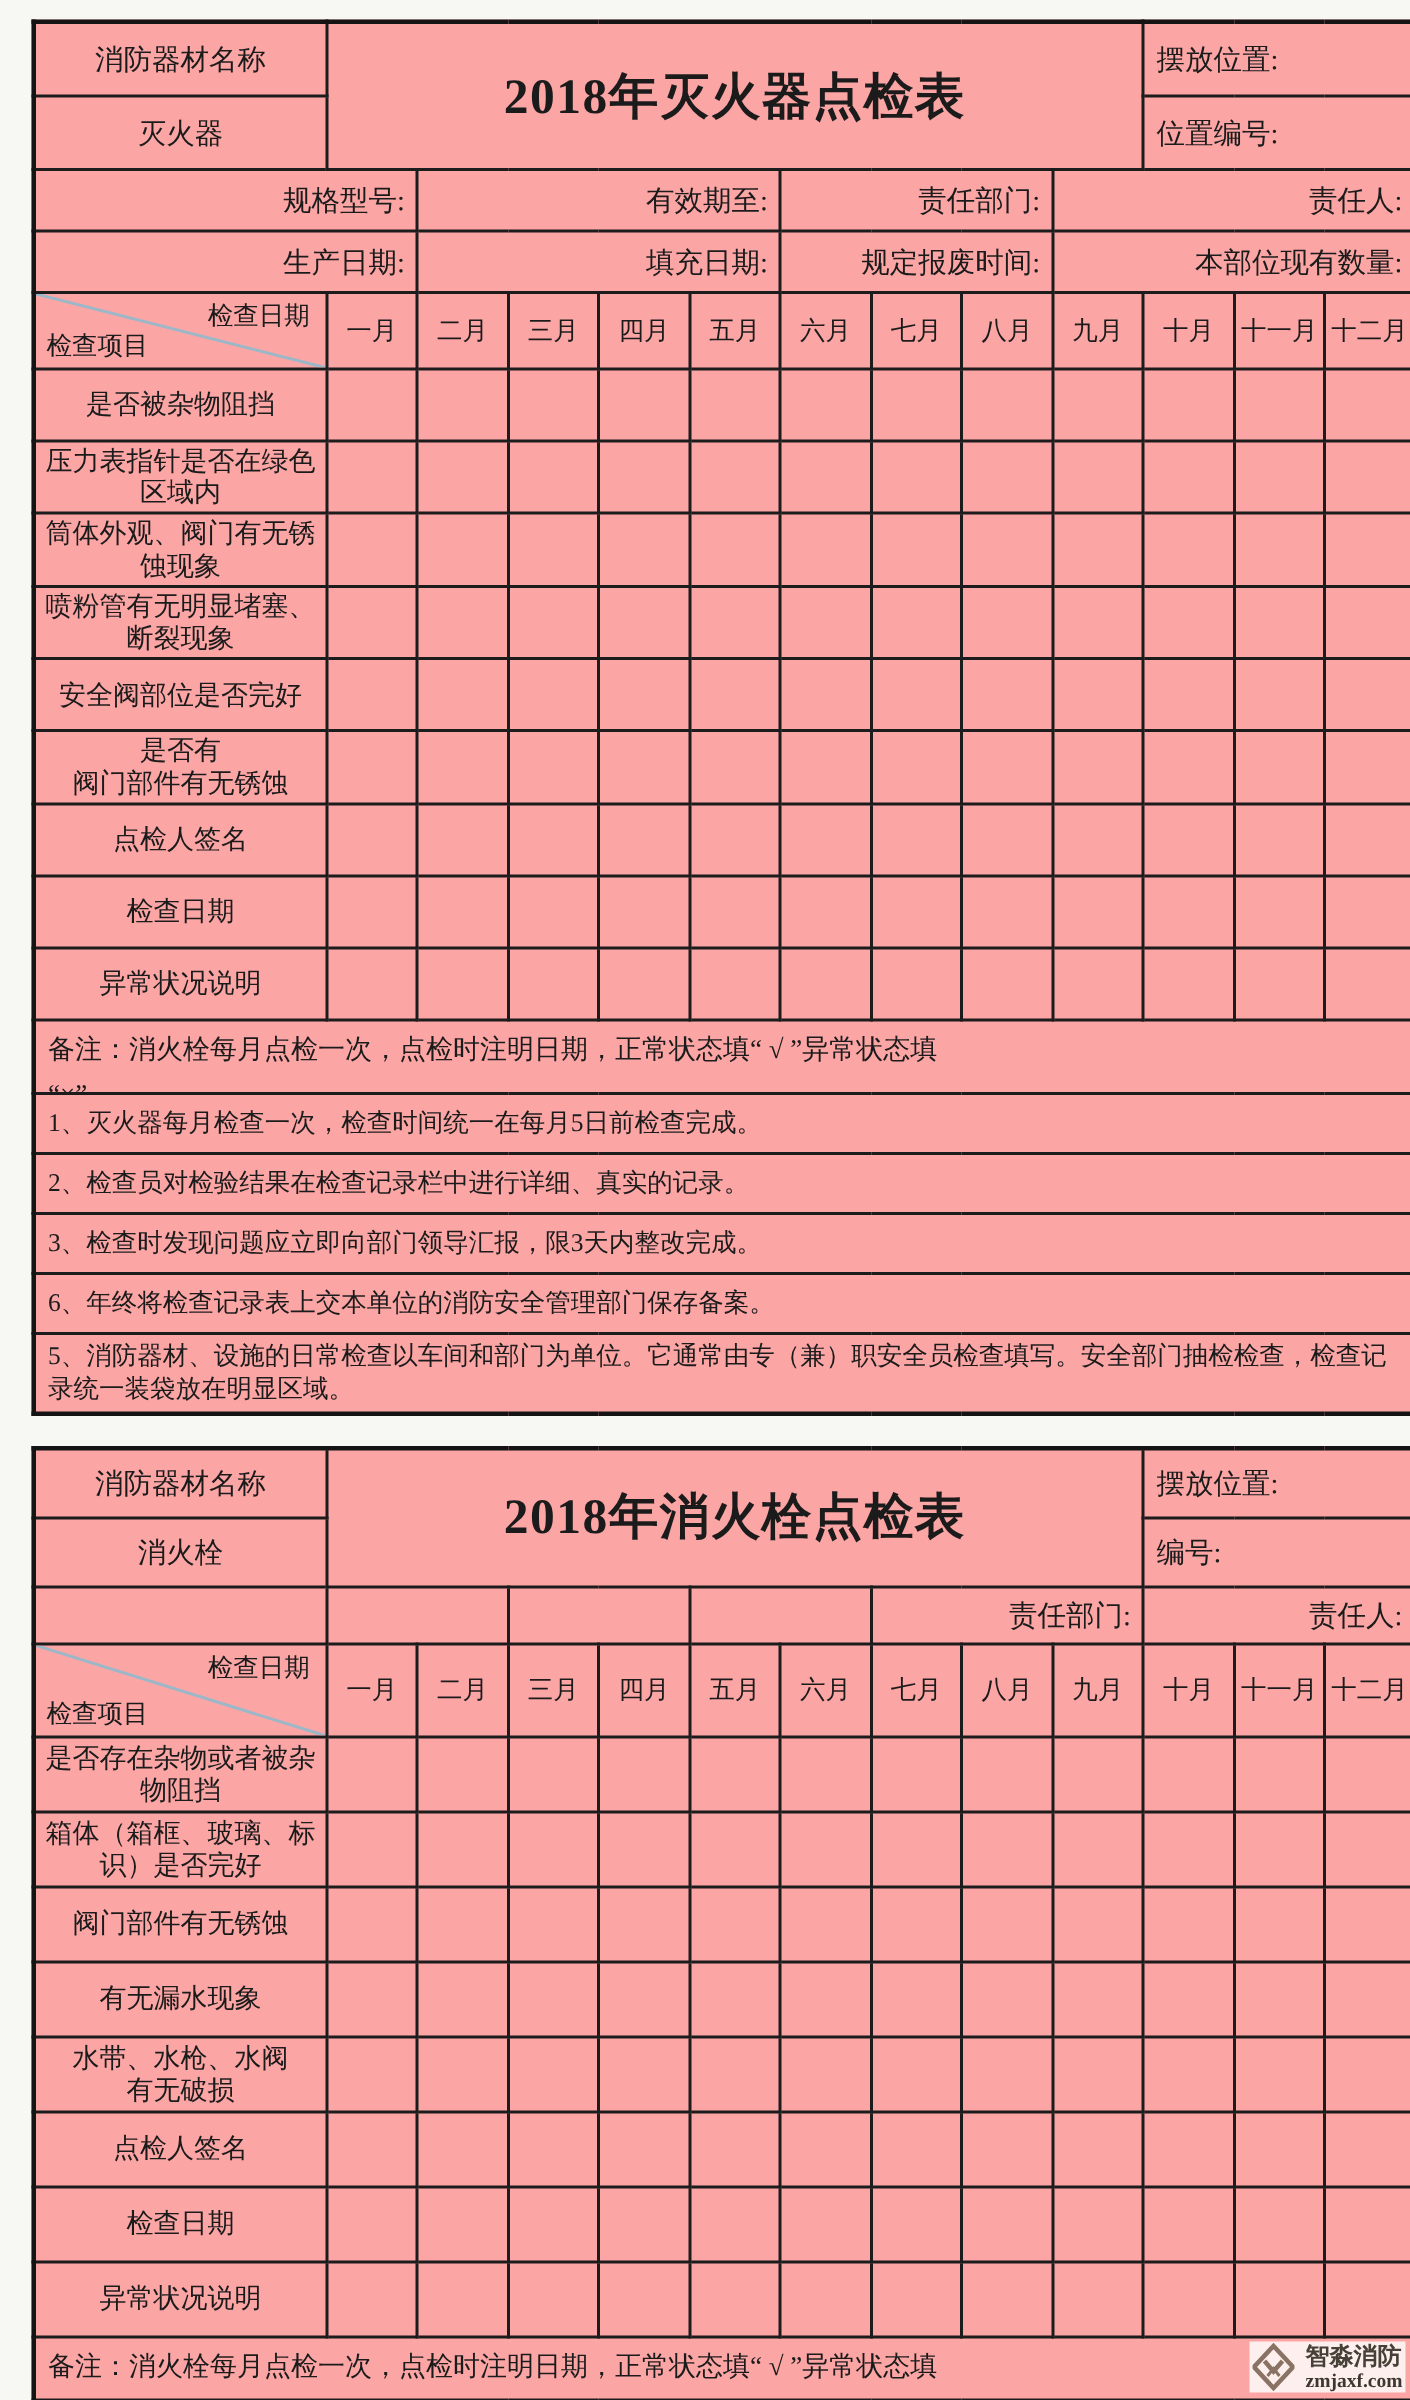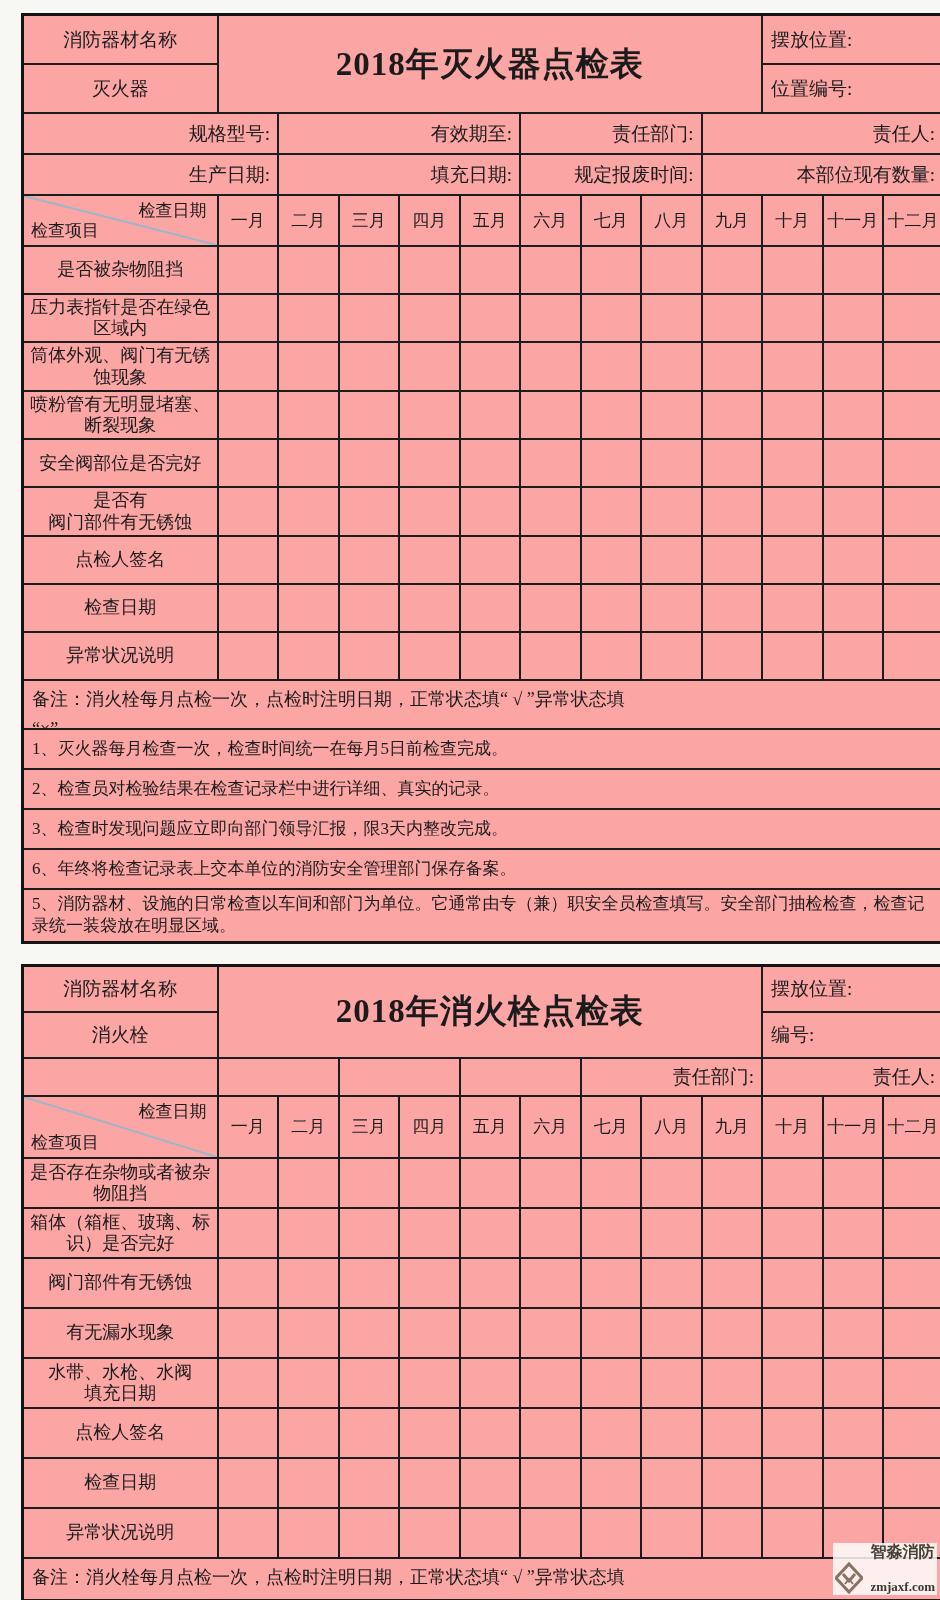--- a/index.html
+++ b/index.html
@@ -46,21 +46,21 @@
   .ri2{height:34px;}
   .note{text-align:left;font-size:17px;line-height:1.32;padding:3px 8px;}
 
   .diag{position:relative;}
   .diag svg{position:absolute;left:0;top:0;width:100%;height:100%;display:block;}
   .dtop{position:absolute;top:3px;right:10px;font-size:17px;}
   .dbot{position:absolute;left:7px;bottom:3px;font-size:17px;}
 
   .wm{position:absolute;right:3px;bottom:5px;display:flex;align-items:flex-end;gap:7px;background:rgba(251,251,249,.85);padding:1px 2px;}
   .wm-name{font-size:16px;font-weight:700;color:#474037;line-height:1.05;}
-  .wm-site{font-size:13px;font-weight:700;color:#3c372f;line-height:1.05;margin-top:20px;}
+  .wm-site{font-size:13px;font-weight:700;color:#3c372f;line-height:1.05;}
 </style>
 </head>
 <body>
 
 <table class="t1">
   <colgroup>
       <col style="width:195px">
     <col>
       <col>
       <col>
@@ -392,21 +392,21 @@
         <td class="c"></td>
         <td class="c"></td>
         <td class="c"></td>
         <td class="c"></td>
         <td class="c"></td>
         <td class="c"></td>
         <td class="c"></td>
   </tr>
   <tr class="dr2">
     <td class="rlabel">水带、水枪、水阀
-填充日期</td>
+有无破损</td>
     <td class="c"></td>
         <td class="c"></td>
         <td class="c"></td>
         <td class="c"></td>
         <td class="c"></td>
         <td class="c"></td>
         <td class="c"></td>
         <td class="c"></td>
         <td class="c"></td>
         <td class="c"></td>

